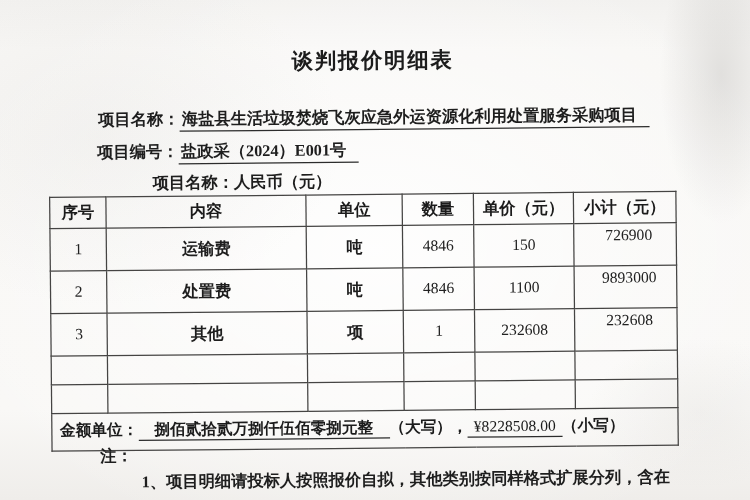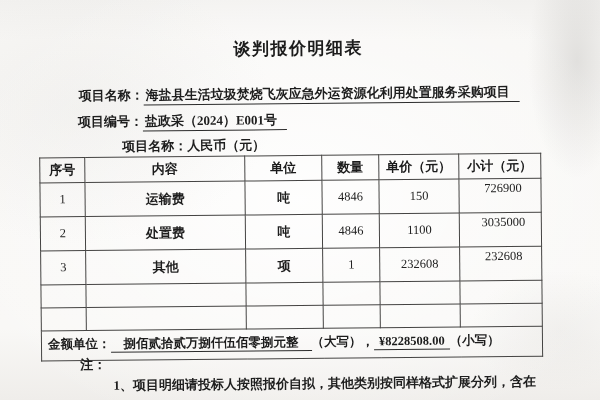--- a/index.html
+++ b/index.html
@@ -63,21 +63,21 @@
   td.zh  { font-size: 13px; font-weight: bold; color: #1e1e1e; }
   td.num { font-size: 12.5px; font-weight: normal; color: #222; }
   td.sub { text-align: left; vertical-align: top; padding: 2px 0 16px 6px; }
   tr.total-row td {
     height: 30px; text-align: left;
     padding: 3px 4px 5px 6px;
     font-size: 12.5px; font-weight: bold; color: #1c1c1c;
     white-space: nowrap;
   }
   .u-words { border-bottom: 1.2px solid #2c2c2c; padding: 0 13px 1px 13px; }
-  .u-figs  { border-bottom: 1.2px solid #2c2c2c; padding: 0 5px 1px 5px; font-weight: bold; }
+  .u-figs  { border-bottom: 1.2px solid #2c2c2c; padding: 0 5px 1px 5px; font-weight: normal; }
   .notes-label {
     position: absolute; top: 354px; left: 79px;
     font-size: 13px; font-weight: bold; color: #1e1e1e;
   }
   .note-line {
     position: absolute; top: 375px; left: 112px; right: 10px;
     font-size: 13px; font-weight: bold; color: #1e1e1e;
     white-space: nowrap; overflow: hidden;
   }
 </style>
@@ -128,21 +128,21 @@
           <td class="num">4846</td>
           <td class="num">150</td>
           <td class="num sub">726900</td>
         </tr>
         <tr class="data-row">
           <td class="num">2</td>
           <td class="zh">处置费</td>
           <td class="zh">吨</td>
           <td class="num">4846</td>
           <td class="num">1100</td>
-          <td class="num sub">3035000</td>
+          <td class="num sub">9893000</td>
         </tr>
         <tr class="data-row">
           <td class="num">3</td>
           <td class="zh">其他</td>
           <td class="zh">项</td>
           <td class="num">1</td>
           <td class="num">232608</td>
           <td class="num sub">232608</td>
         </tr>
         <tr class="empty-row">

